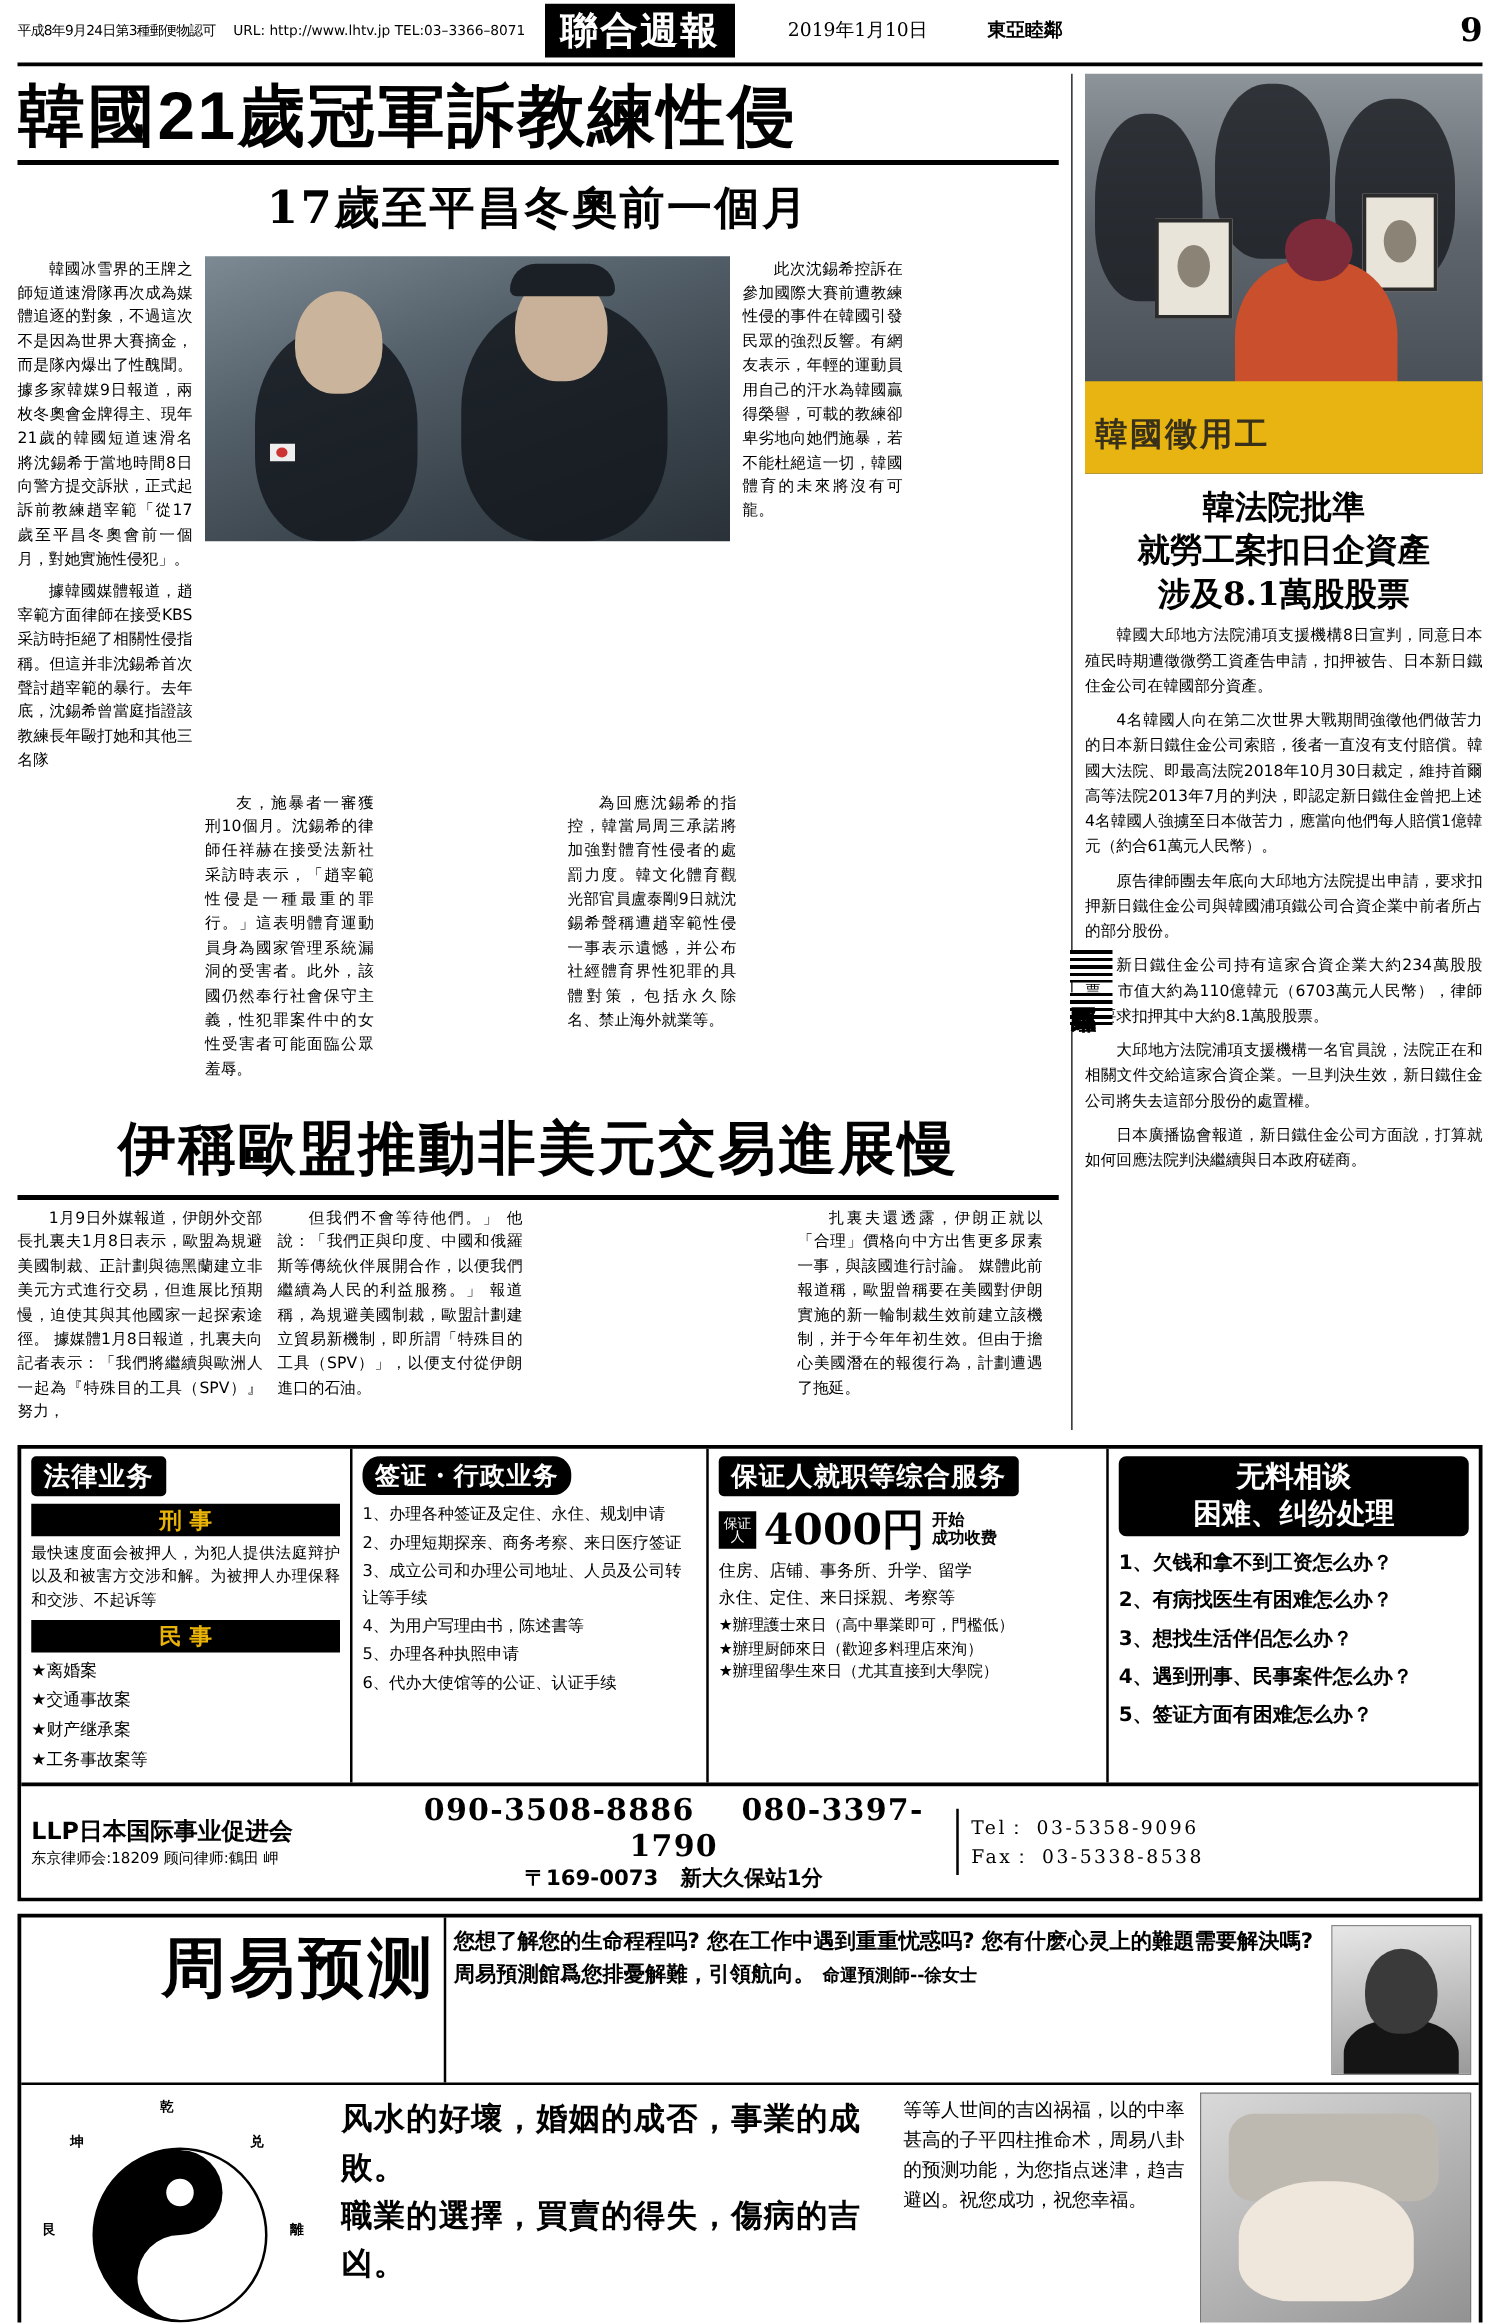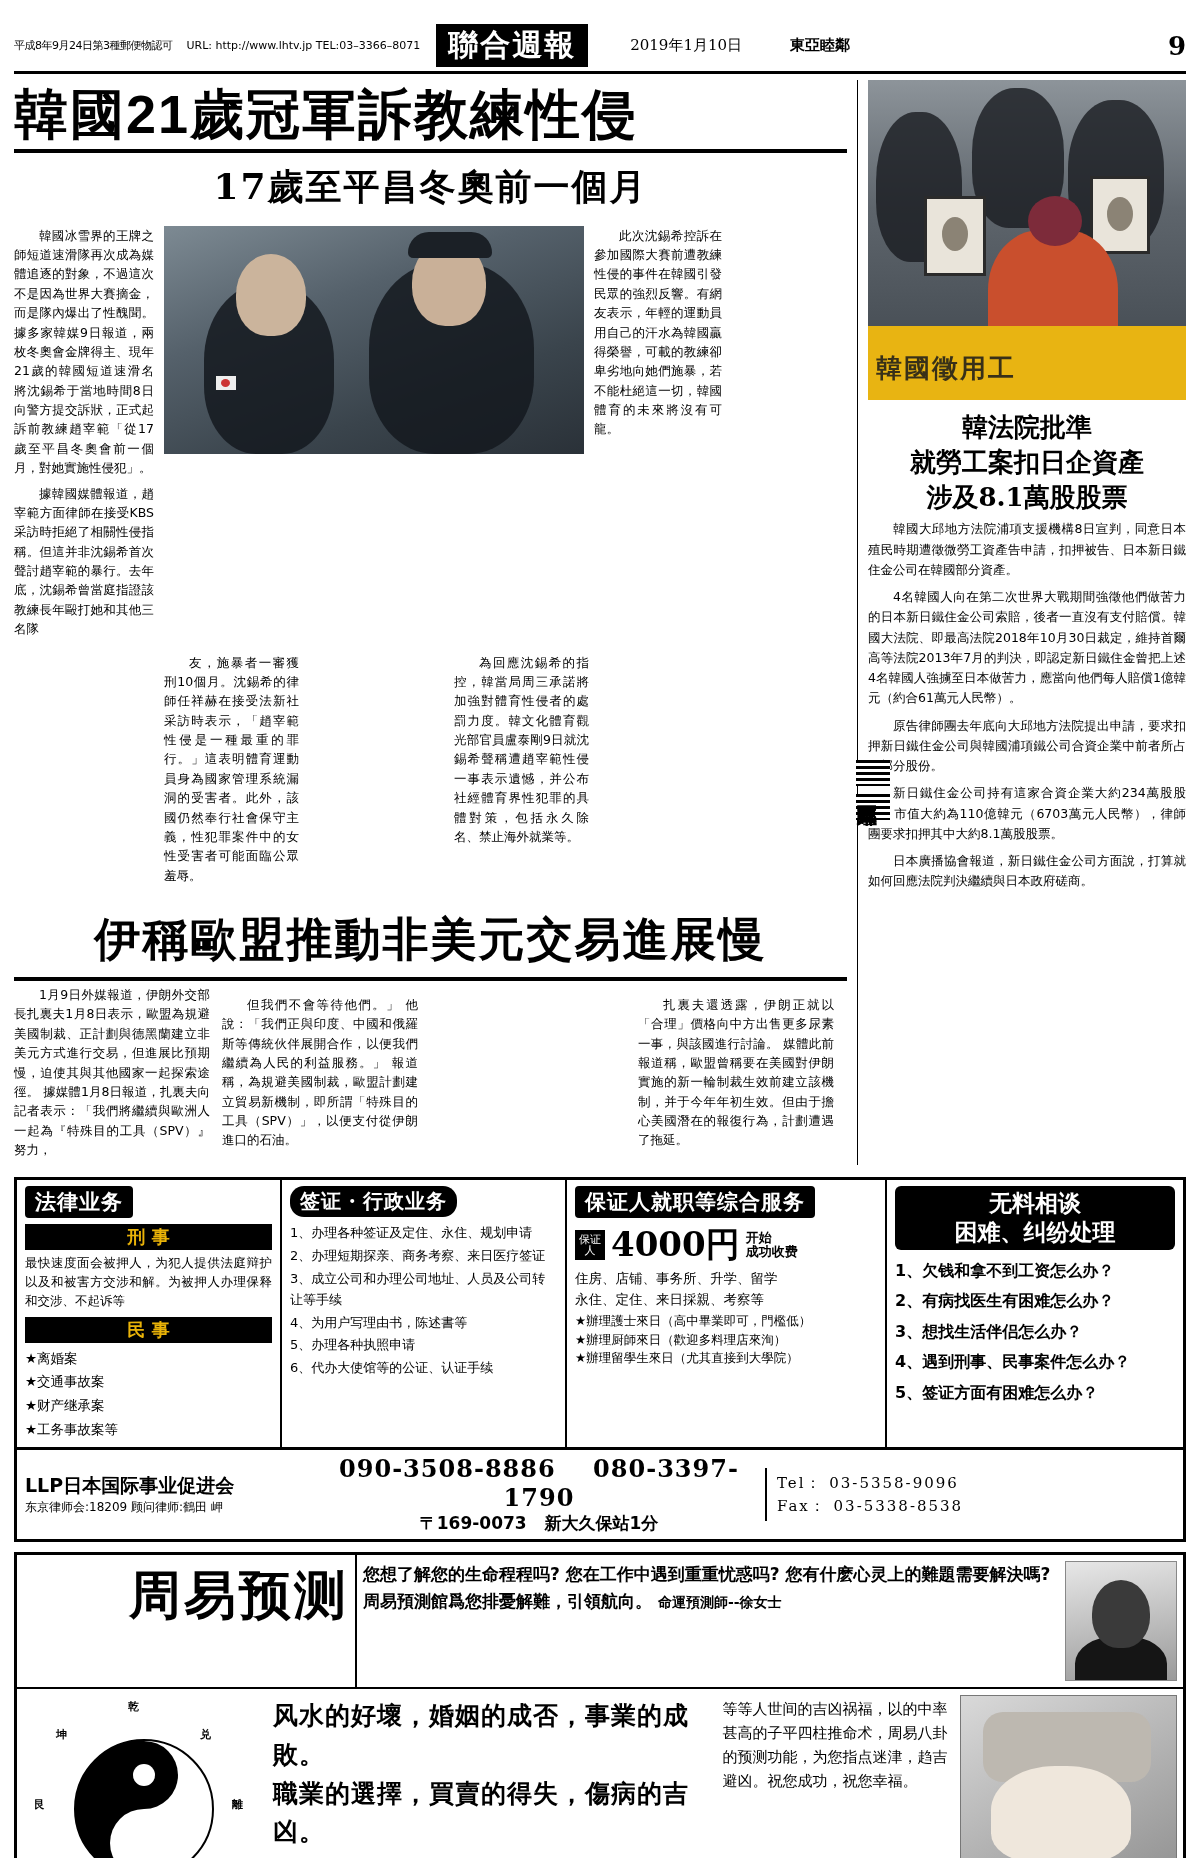--- a/index.html
+++ b/index.html
@@ -1,17 +1,17 @@
 <!DOCTYPE html>
 <html><head>
 <meta charset="utf-8">
 <style>
   html,body{margin:0;padding:0;background:#fff;}
   body{width:1200px;height:1858px;font-family:"DejaVu Sans","Liberation Sans",sans-serif;color:#000;}
-  .page{width:1200px;height:1858px;position:relative;box-sizing:border-box;padding:24px 14px;}
+  .page{width:1200px;height:1858px;position:relative;box-sizing:border-box;padding:3px 14px;}
 
   
   .masthead{display:flex;align-items:center;border-bottom:3px solid #000;padding-bottom:4px;}
   .mast-left{font-size:11px;line-height:1.4;white-space:nowrap;}
   .mast-left .line1{letter-spacing:-0.5px;}
   .mast-url{margin-left:14px;font-size:11px;}
   .mast-title{flex:0 0 auto;margin:0 16px;font-family:"DejaVu Serif","Liberation Serif",serif;font-weight:bold;font-size:30px;letter-spacing:2px;background:#000;color:#fff;padding:1px 12px;}
   .mast-date{font-size:15px;font-family:"DejaVu Serif",serif;margin-left:26px;}
   .mast-sub{font-size:15px;font-weight:bold;margin-left:48px;font-family:"DejaVu Serif",serif;}
   .mast-pageno{margin-left:auto;font-size:26px;font-weight:bold;font-family:"DejaVu Serif",serif;}
@@ -40,21 +40,21 @@
   .photo .cap{position:absolute;left:244px;top:6px;width:84px;height:26px;background:#1b2026;border-radius:40px 40px 10px 10px;}
   .photo .flag{position:absolute;left:52px;top:150px;width:20px;height:14px;background:#eee;}
   .photo .flag:after{content:'';position:absolute;left:5px;top:3px;width:9px;height:8px;border-radius:50%;background:#c33;}
 
   .below-photo{display:flex;gap:10px;margin-top:8px;}
   .bp{width:135px;font-size:12.5px;line-height:1.55;text-align:justify;}
   .bp p{margin:0 0 6px 0;text-indent:2em;}
 
   .headline2{font-family:"DejaVu Serif",serif;font-weight:bold;font-size:46px;letter-spacing:2px;margin:18px 0 2px 0;text-align:center;}
   .subhead2{font-family:"DejaVu Serif",serif;font-weight:bold;font-size:32px;text-align:center;letter-spacing:2px;margin:12px 0 12px 0;}
-  .grid4{display:flex;gap:12px;align-items:center;}
+  .grid4{display:flex;gap:12px;}
   .g4c{width:196px;font-size:12.5px;line-height:1.55;text-align:justify;}
   .g4c p{margin:0 0 6px 0;text-indent:2em;}
 
   
   .rphoto{width:318px;height:320px;background:linear-gradient(180deg,#8d949a 0%,#5e656c 40%,#3d444b 100%);position:relative;overflow:hidden;}
   .rphoto .p-portrait{position:absolute;background:#e9e4da;border:3px solid #2b2b2b;}
   .rphoto .pp1{left:56px;top:116px;width:56px;height:74px;}
   .rphoto .pp2{left:222px;top:96px;width:54px;height:72px;}
   .rphoto .pp1:after,.rphoto .pp2:after{content:'';position:absolute;left:50%;top:18px;transform:translateX(-50%);width:26px;height:34px;border-radius:50%;background:#8b8375;}
   .rphoto .band{position:absolute;left:0;bottom:0;width:100%;height:74px;background:#e8b412;}
@@ -225,20 +225,21 @@
         <div class="band-txt">韓國徵用工</div>
       </div>
       <div class="rhead" style="white-space:pre-line">韓法院批準
 就勞工案扣日企資產
 涉及8.1萬股股票</div>
       <div class="rbody">
         <p>韓國大邱地方法院浦項支援機構8日宣判，同意日本殖民時期遭徵微勞工資產告申請，扣押被告、日本新日鐵住金公司在韓國部分資產。</p>
         <p>4名韓國人向在第二次世界大戰期間強徵他們做苦力的日本新日鐵住金公司索賠，後者一直沒有支付賠償。韓國大法院、即最高法院2018年10月30日裁定，維持首爾高等法院2013年7月的判決，即認定新日鐵住金曾把上述4名韓國人強擄至日本做苦力，應當向他們每人賠償1億韓元（約合61萬元人民幣）。</p>
         <p>原告律師團去年底向大邱地方法院提出申請，要求扣押新日鐵住金公司與韓國浦項鐵公司合資企業中前者所占的部分股份。</p>
         <p>新日鐵住金公司持有這家合資企業大約234萬股股票，市值大約為110億韓元（6703萬元人民幣），律師團要求扣押其中大約8.1萬股股票。</p>
+        <p>大邱地方法院浦項支援機構一名官員說，法院正在和相關文件交給這家合資企業。一旦判決生效，新日鐵住金公司將失去這部分股份的處置權。</p>
         <p>日本廣播協會報道，新日鐵住金公司方面說，打算就如何回應法院判決繼續與日本政府磋商。</p>
       </div>
     </div>
   </div>
 
   <div class="vert-logo">
     <div class="stripes"></div>
     <div class="txt" style="writing-mode:vertical-rl;">東亞睦鄰</div>
     <div class="stripes"></div>
   </div>

